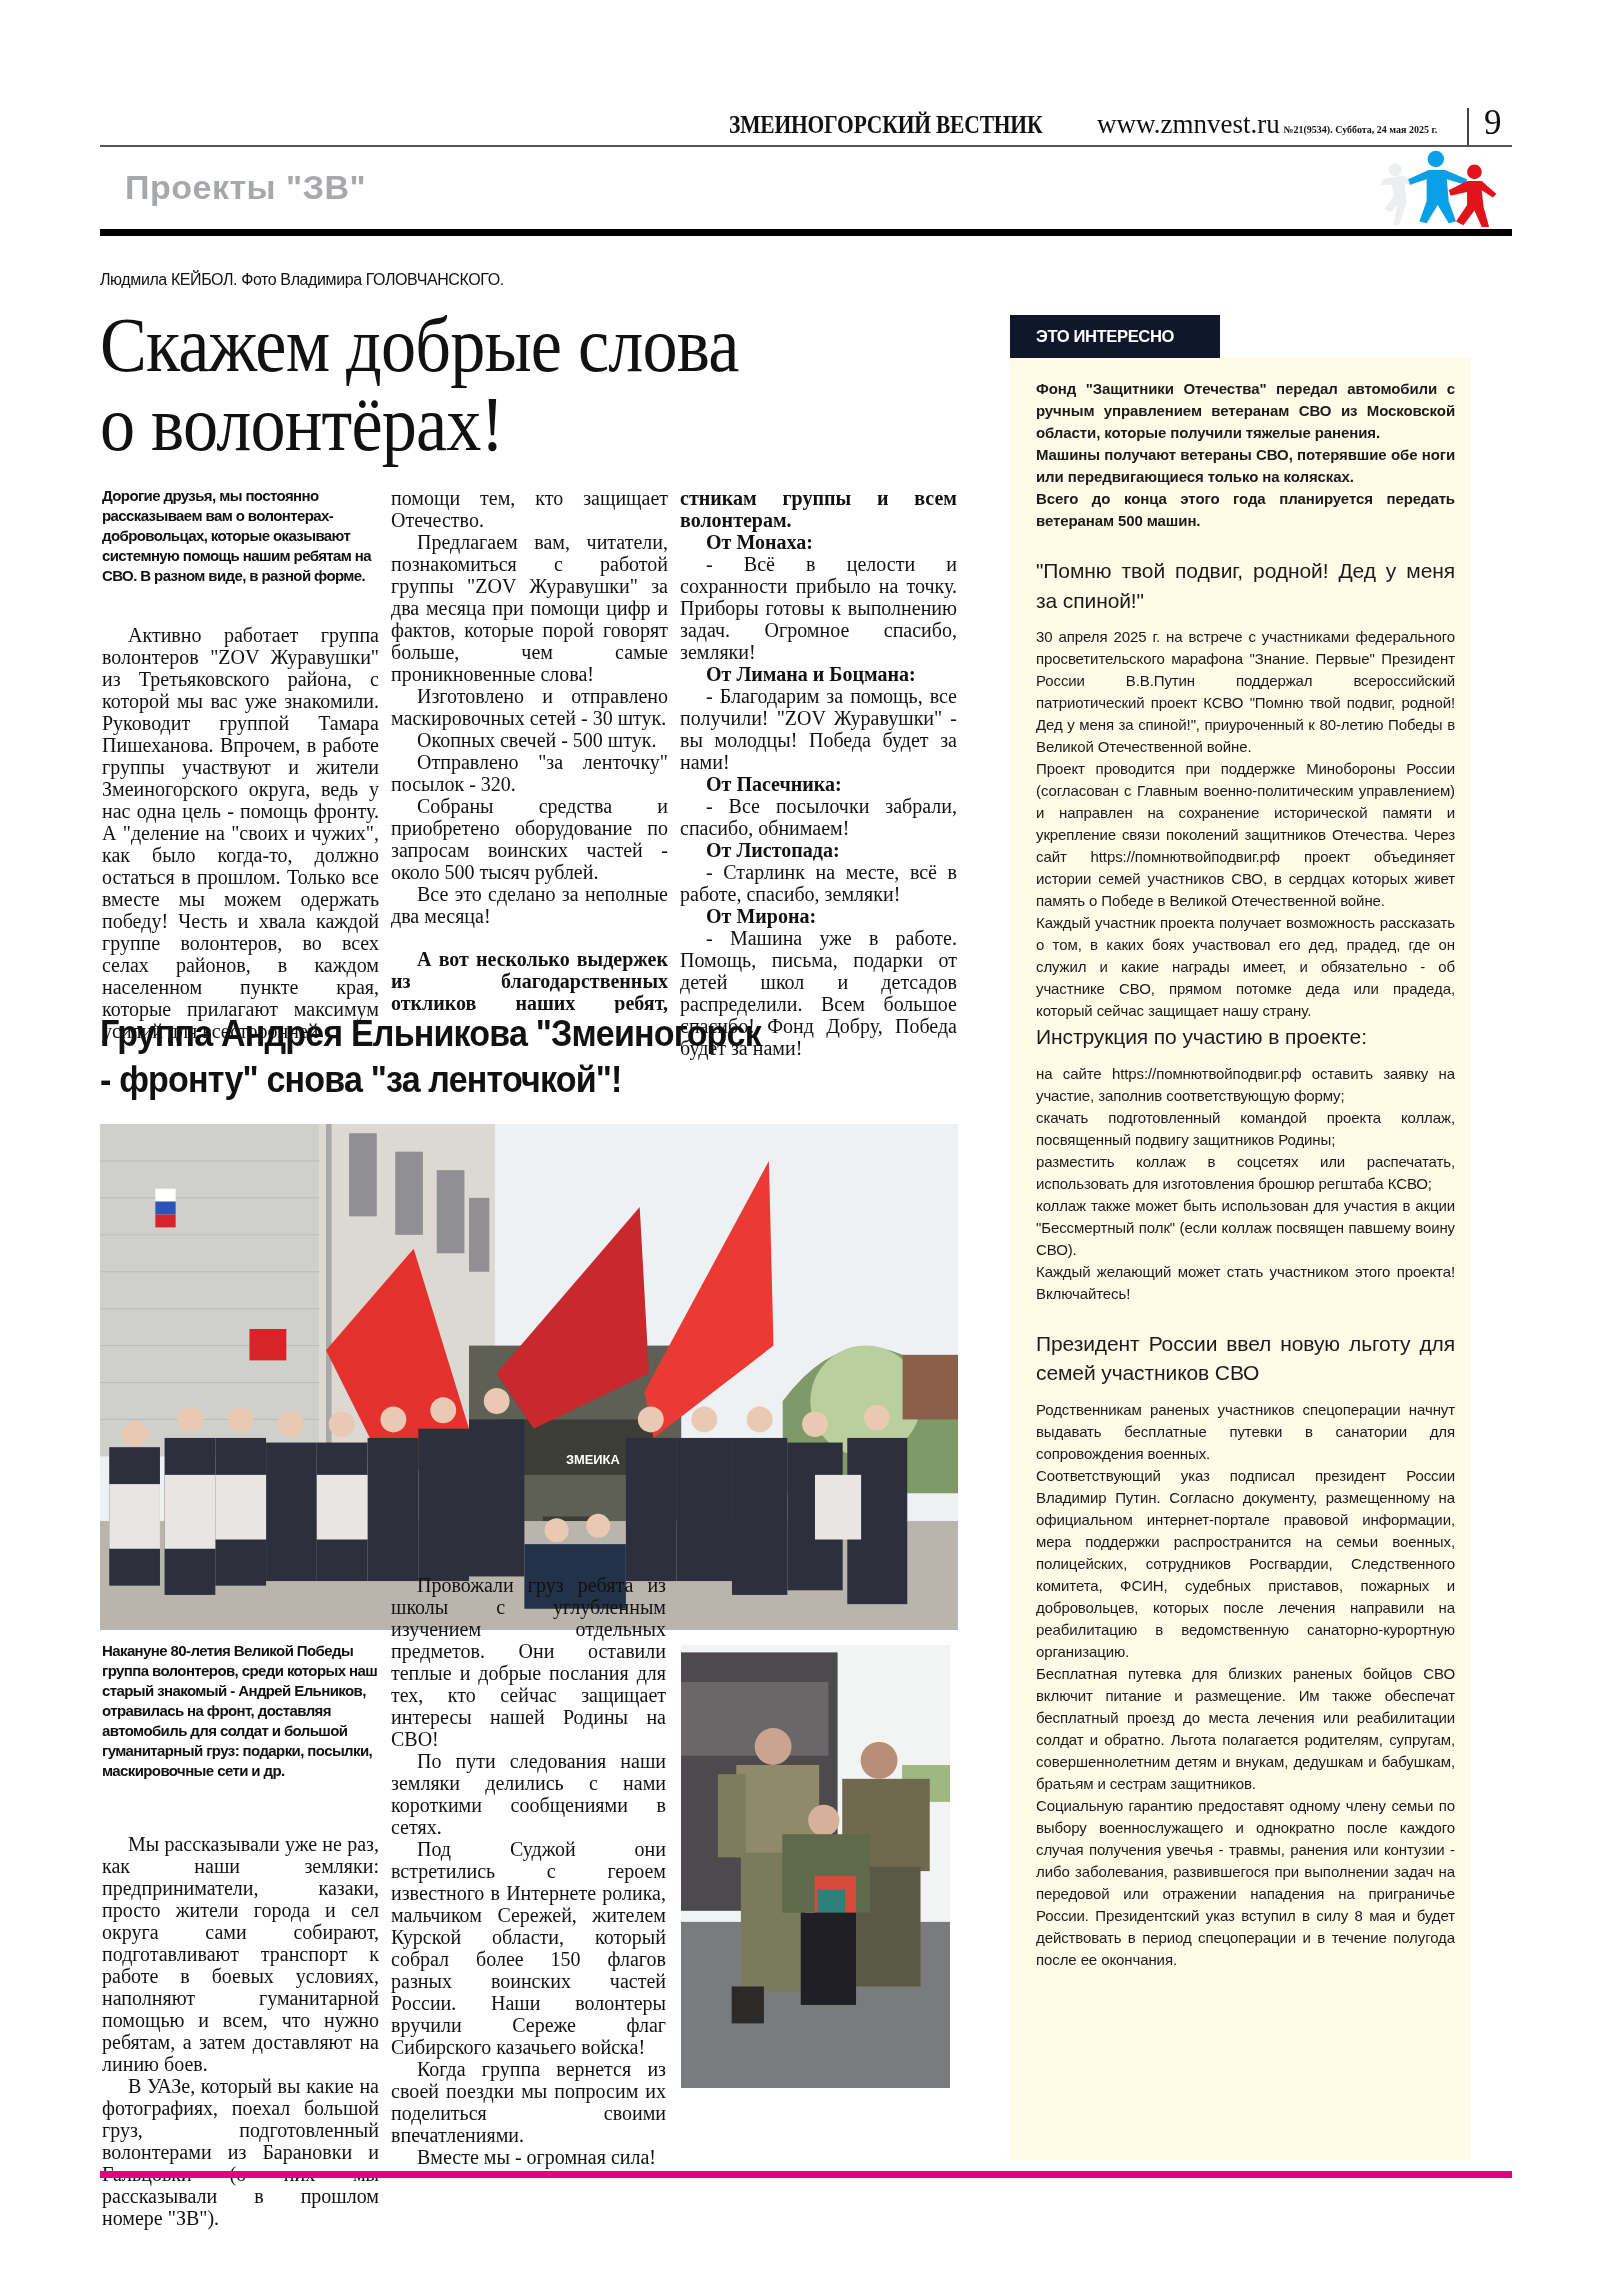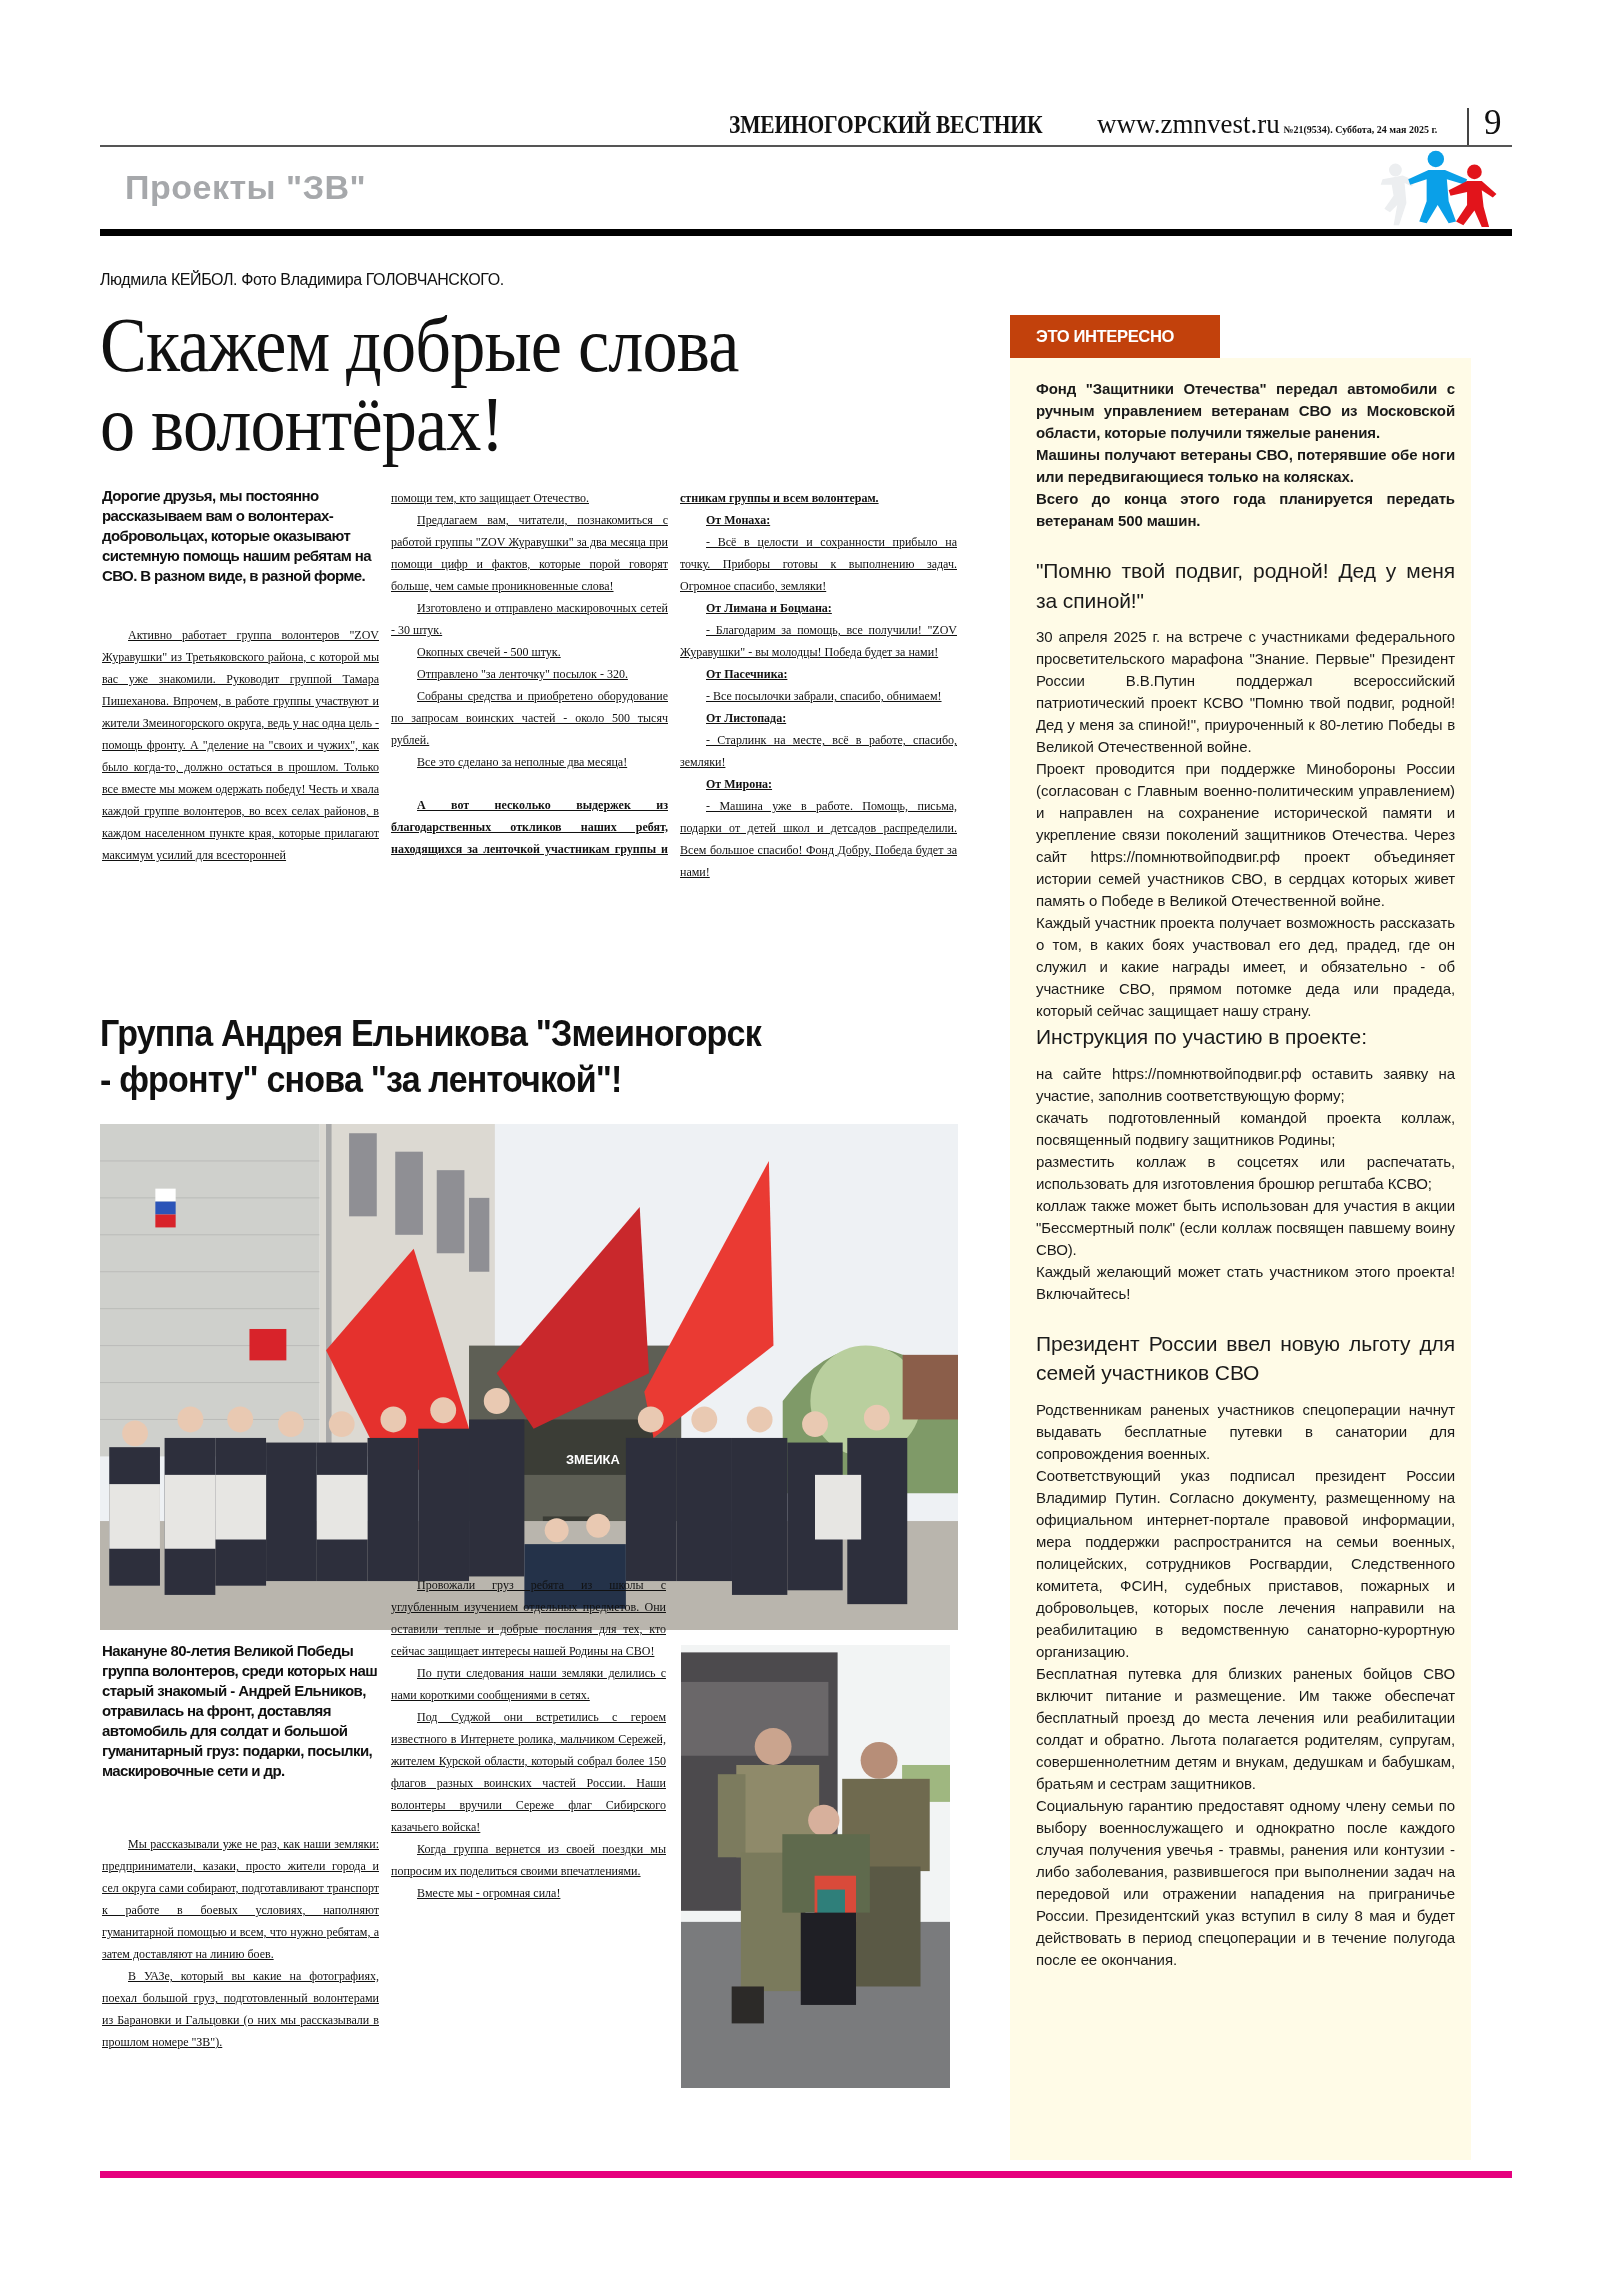--- a/index.html
+++ b/index.html
@@ -17,32 +17,32 @@
 
   .section-title { left: 125px; top: 168px; font-family: "Liberation Sans", sans-serif; font-weight: bold; font-size: 34px; color: #a6a8ab; letter-spacing: 0.5px; }
   .section-rule { left: 100px; top: 229px; width: 1412px; height: 7.4px; background: #000; }
 
   .logo { left: 1375px; top: 148px; width: 129px; height: 79px; }
 
   
   .byline { left: 100px; top: 271px; font-family: "Liberation Sans", sans-serif; font-size: 16px; letter-spacing: -0.4px; }
   .headline1 { left: 100px; top: 305px; width: 849px; font-family: "Liberation Serif", serif; font-size: 78px; line-height: 79px; letter-spacing: -0.9px; transform: scaleX(0.9); transform-origin: left; }
   .lead { font-family: "Liberation Sans", sans-serif; font-weight: bold; font-size: 15px; line-height: 20px; letter-spacing: -0.6px; }
-  .col { font-family: "Liberation Serif", serif; font-size: 12px; line-height: 22px; text-align: justify; hyphens: auto; text-decoration: underline; }
+  .col { font-family: "Liberation Serif", serif; font-size: 20px; line-height: 22px; text-align: justify; hyphens: auto; }
   .col p { margin: 0; text-indent: 26px; }
   .col p.noindent { text-indent: 0; }
   .col .bold { font-weight: bold; }
 
   
   .headline2 { left: 100px; top: 1011px; width: 868px; font-family: "Liberation Sans", sans-serif; font-weight: bold; font-size: 37px; line-height: 46px; letter-spacing: -0.9px; transform: scaleX(0.92); transform-origin: left; }
   .photo1 { left: 100px; top: 1124px; width: 858px; height: 506px; overflow: hidden; }
   .photo2 { left: 681px; top: 1645px; width: 269px; height: 443px; overflow: hidden; }
 
   
-  .sidebar-tab { left: 1010px; top: 315px; width: 210px; height: 43px; background: #c2410c; color: #fff; font-family: "Liberation Sans", sans-serif; font-weight: bold; font-size: 16.6px; line-height: 43px; padding-left: 26px; box-sizing: border-box; letter-spacing: -0.4px; }
+  .sidebar-tab { left: 1010px; top: 315px; width: 210px; height: 43px; background: #0f172a; color: #fff; font-family: "Liberation Sans", sans-serif; font-weight: bold; font-size: 16.6px; line-height: 43px; padding-left: 26px; box-sizing: border-box; letter-spacing: -0.4px; }
   .sidebar-box { left: 1010px; top: 358px; width: 461px; height: 1802px; background: #fffbe7; }
   .sb { font-family: "Liberation Sans", sans-serif; font-size: 15px; line-height: 22px; text-align: justify; color: #1a1a1a; letter-spacing: -0.1px; }
   .sb p { margin: 0; }
   .sb-bold { font-weight: bold; }
   .sb-head { font-family: "Liberation Sans", sans-serif; font-size: 21px; line-height: 29.5px; color: #1a1a1a; }
 
   .footer-rule { left: 100px; top: 2171px; width: 1412px; height: 7.4px; background: #e6007e; }
 </style>
 </head>
 <body>

